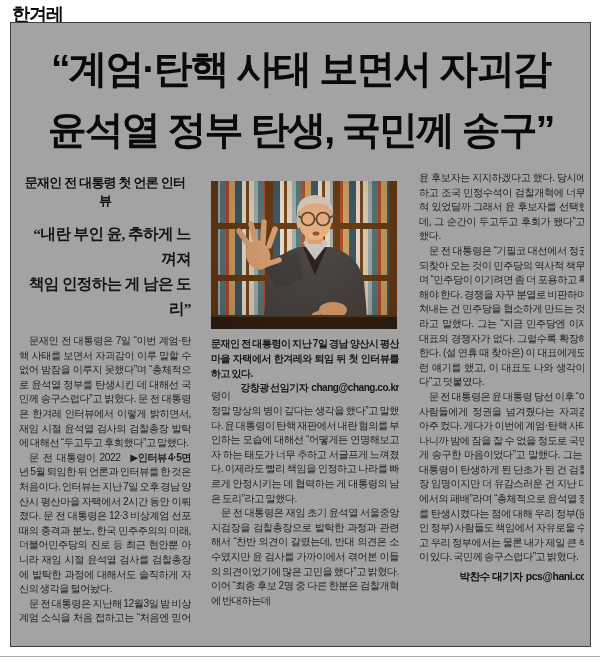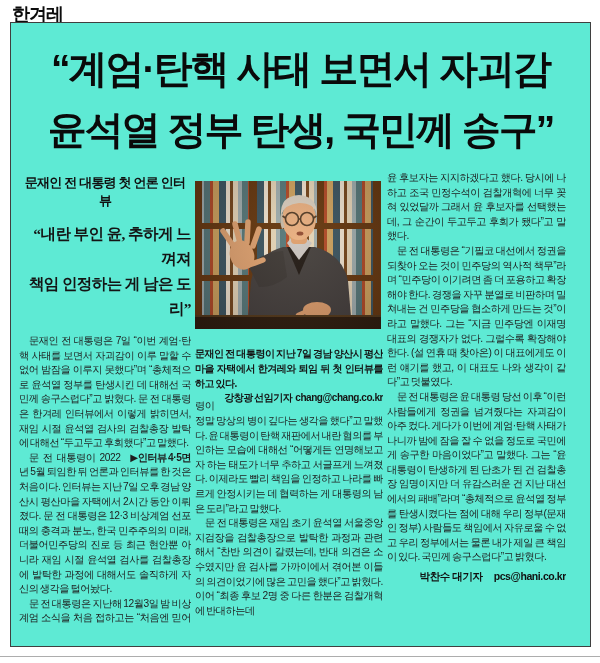--- a/index.html
+++ b/index.html
@@ -6,29 +6,29 @@
   body{
     width:600px;height:663px;background:#ffffff;position:relative;overflow:hidden;
     font-family:"Liberation Sans","DejaVu Sans",sans-serif;color:#1b1b1b;
   }
   .masthead{
     position:absolute;left:12px;top:2px;font-size:18px;font-weight:900;
     letter-spacing:-1px;color:#0c0c0c;
   }
   .article-box{
     position:absolute;left:10px;top:22px;width:581px;height:625px;
-    border:1.6px solid #3f3f3f;box-sizing:border-box;background:#5eead4;padding:0 6px;
+    border:1.6px solid #3f3f3f;box-sizing:border-box;background:#a3a3a3;padding:0 6px;
   }
   .headline{
     margin:15px 0 0 0;text-align:center;font-weight:900;color:#0a0a0a;
     font-size:39px;line-height:61px;letter-spacing:-2px;
   }
   .headline span{display:block;}
   .columns{
-    display:flex;gap:4px;margin-top:11px;padding:0 2px;height:454px;overflow:hidden;
+    display:flex;gap:20px;margin-top:11px;padding:0 2px;height:454px;overflow:hidden;
   }
   .col{overflow:hidden;}
   .col1{width:172px;flex:none;}
   .col2{width:188px;flex:none;}
   .col3{width:179px;flex:none;}
   .kicker{
     font-size:13px;font-weight:800;text-align:center;letter-spacing:-0.8px;
     margin:3px 0 11px 0;color:#101010;
   }
   .subhead{
@@ -50,31 +50,31 @@
       linear-gradient(180deg,rgba(0,0,0,0) 0,rgba(0,0,0,0) 42px,#5e3614 42px,#5e3614 48px,rgba(0,0,0,0) 48px,rgba(0,0,0,0) 94px,#5e3614 94px,#5e3614 100px,rgba(0,0,0,0) 100px),
       repeating-linear-gradient(90deg,#e7dfc9 0 5px,#9db5bf 5px 9px,#4d7b86 9px 15px,#b04a2e 15px 18px,#cfa969 18px 24px,#31566c 24px 31px,#f1ede2 31px 35px,#6e4521 35px 38px);
   }
   .photo::after{
     content:"";position:absolute;inset:0;
     background:radial-gradient(circle at 55% 40%,rgba(255,170,70,0.10),rgba(50,18,0,0.28));
     pointer-events:none;
   }
   .photo svg{position:absolute;inset:0;}
   .caption{
-    font-size:10px;font-weight:600;line-height:14.8px;margin-top:18px;
+    font-size:10px;font-weight:600;line-height:14.8px;margin-top:8px;
     letter-spacing:-0.45px;word-spacing:-1px;text-align:justify;word-break:break-all;color:#151515;
   }
   .caption .credit{float:right;font-weight:700;}
   .caption .credit b{margin-right:3px;}
   .col2 p.body:nth-of-type(1){margin-top:8px;}
   .byline{
     text-align:right;font-size:10.5px;font-weight:800;margin-top:5px;
     letter-spacing:-0.4px;color:#111;
   }
-  .byline b{margin-right:11px;}
+  .byline b{margin-right:3px;}
   .bottom-rule{
     position:absolute;left:0;width:600px;top:656px;border-top:1.5px solid #adadad;
   }
 </style>
 </head>
 <body>
 
 <div class="masthead">한겨레</div>
 
 <div class="article-box">

